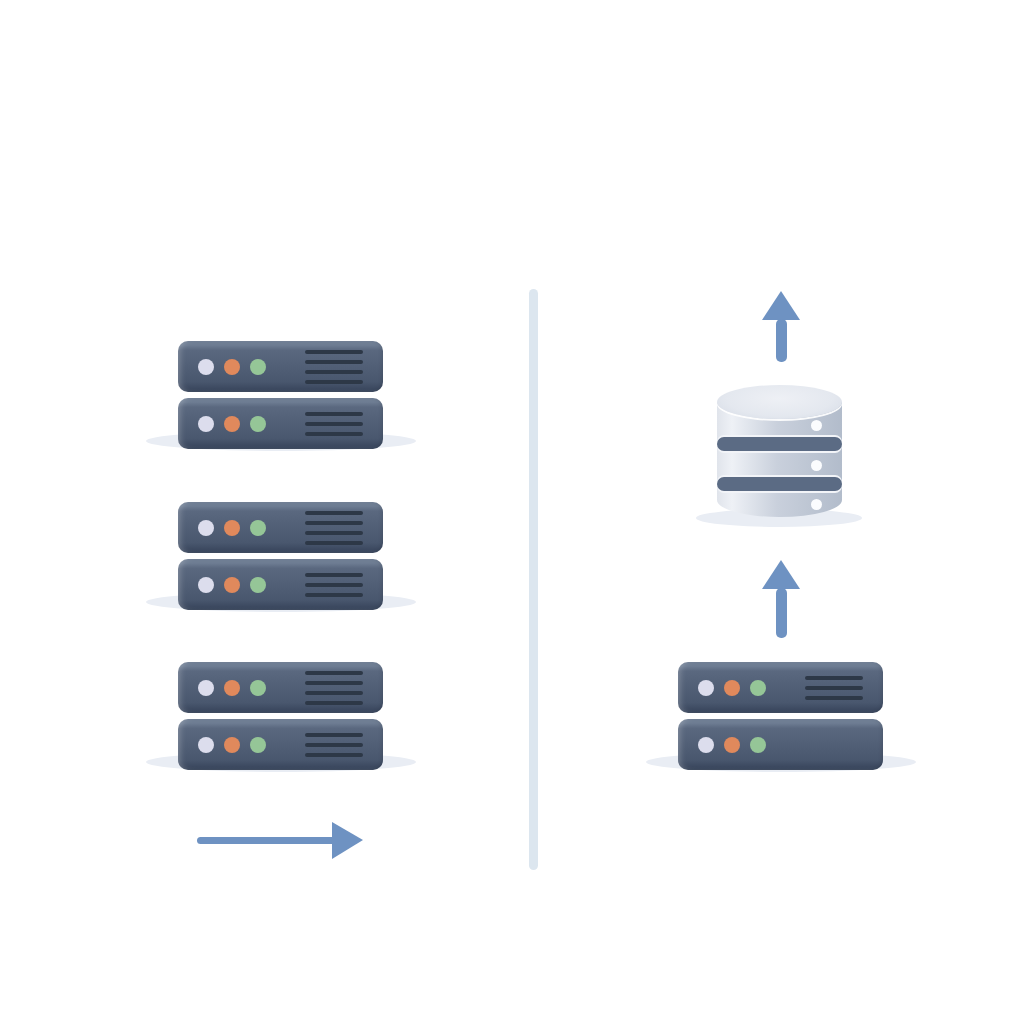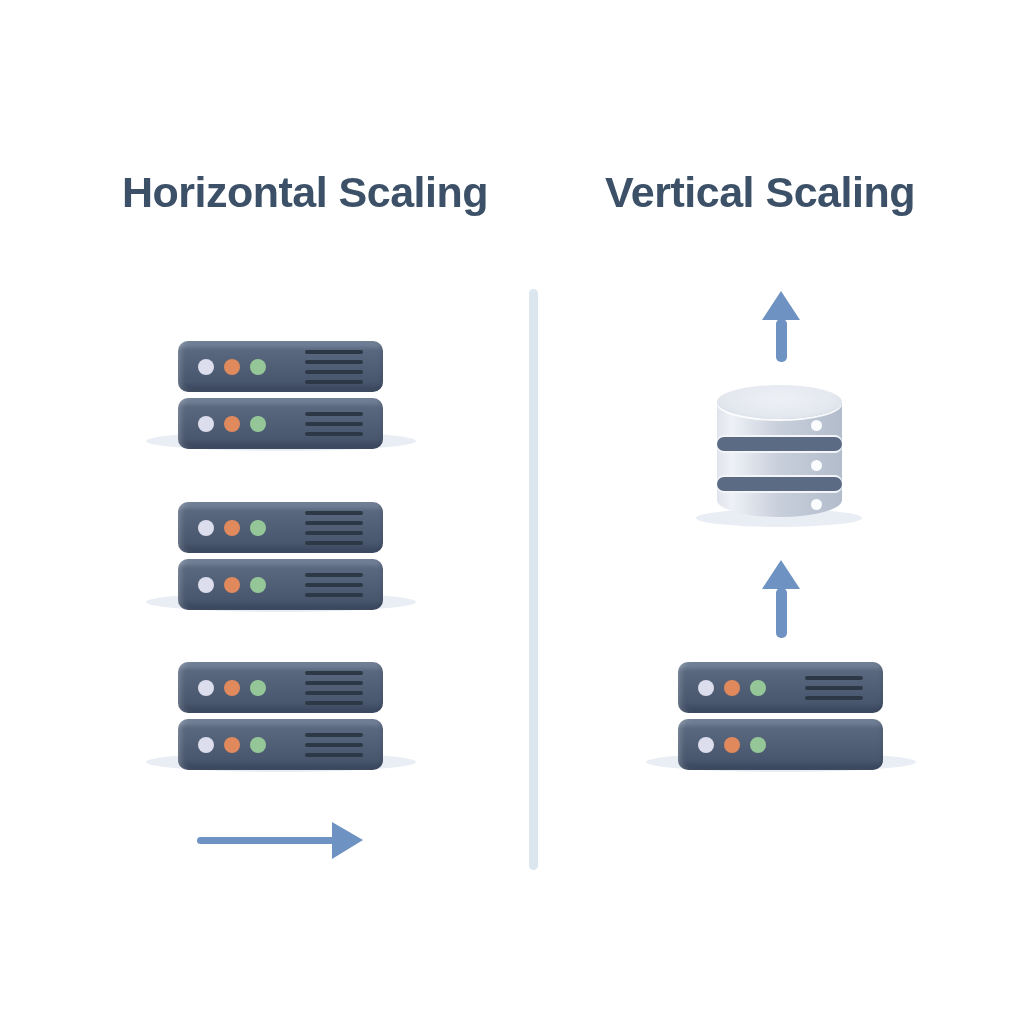--- a/index.html
+++ b/index.html
@@ -118,23 +118,21 @@
   }
   .db-dot1{top:35px;}
   .db-dot2{top:75px;}
   .db-dot3{top:114px;}
 </style>
 </head>
 <body>
 
 <div class="canvas">
 
-  <h1 class="title title-left">Horizontal Scaling</h1>
-
-  <h1 class="title title-right">Vertical Scaling</h1>
+
 
   <div class="divider"></div>
 
   <div class="server-stack pos-stack1">
       <div class="server">
         <div class="dots">
           <span class="dot" style="background: rgb(220, 221, 237);"></span>
           <span class="dot" style="background: rgb(224, 137, 92);"></span>
           <span class="dot" style="background: rgb(149, 198, 151);"></span>
         </div>

